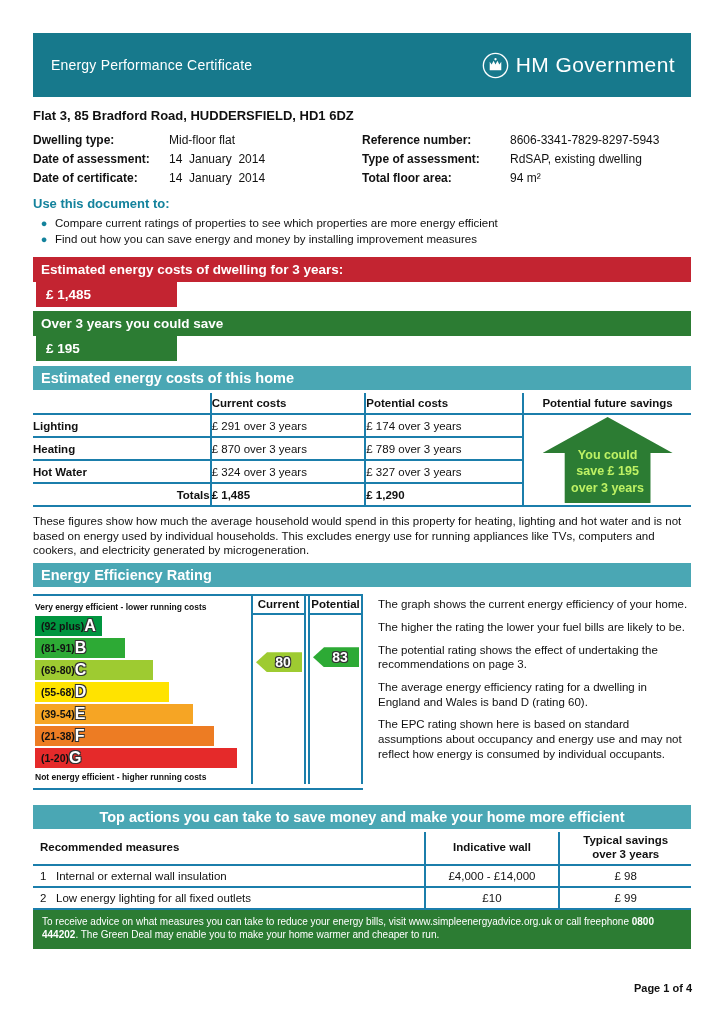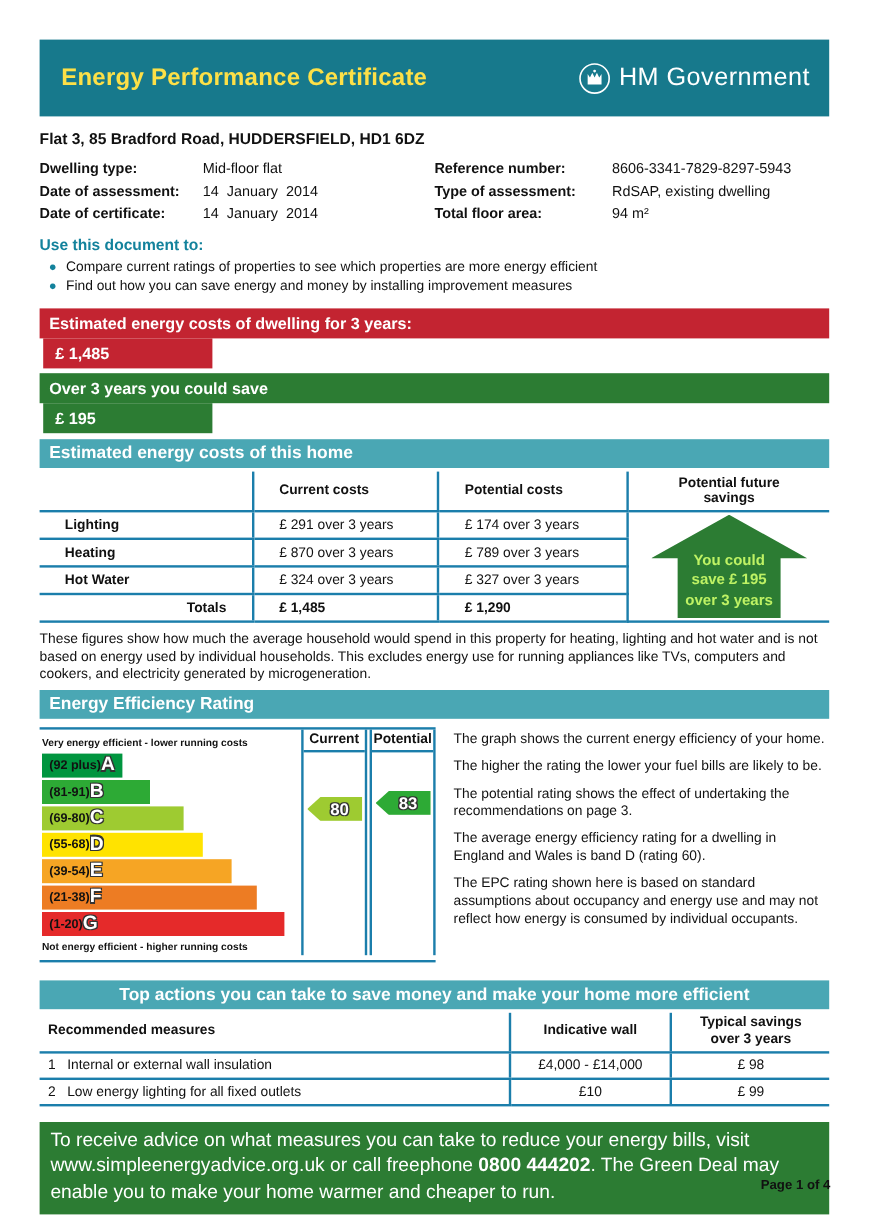--- a/index.html
+++ b/index.html
@@ -3,21 +3,21 @@
 <meta charset="utf-8">
 <style>
   * { box-sizing: border-box; margin: 0; padding: 0; }
   html,body { background:#ffffff; }
   body { font-family: "Liberation Sans", sans-serif; color:#111; }
   .page { width:724px; height:1024px; margin:0 auto; background:#fff; padding:33px 30px 0 33px; overflow:hidden; position:relative; }
   .content { width:658px; }
 
   
   .masthead { background:#17798c; height:64px; display:flex; align-items:center; justify-content:space-between; padding:0 16px 0 18px; }
-  .masthead-title { color:#fde047; font-size:20px; font-weight:bold; letter-spacing:.2px; }
+  .masthead-title { color:#ffffff; font-size:14px; font-weight:normal; letter-spacing:.2px; }
   .gov-logo { display:flex; align-items:center; gap:7px; color:#fff; }
   .gov-crest { width:27px; height:27px; flex:0 0 auto; }
   .gov-text { font-size:21px; font-weight:normal; letter-spacing:.4px; }
 
   
   .address { margin-top:11px; font-size:13px; font-weight:bold; }
   .details { display:flex; margin-top:8px; }
   .details-col { width:50%; }
   .detail-row { display:flex; font-size:12px; line-height:19px; }
   .detail-row .lbl { font-weight:bold; width:136px; flex:0 0 auto; }
@@ -36,21 +36,21 @@
   .banner-row .b-value { width:141px; flex:0 0 auto; margin-left:3px; color:#fff; font-weight:bold; font-size:13.5px; padding:5px 10px; }
   .banner-red .b-label, .banner-red .b-value { background:#c32431; }
   .banner-green .b-label, .banner-green .b-value { background:#2c7c33; }
   .banner-row.first { margin-top:10px; }
 
   
   .section-banner { background:#4aa7b4; color:#fff; font-weight:bold; font-size:14.5px; padding:4px 8px; margin-top:5px; }
 
   
   table.costs { width:100%; border-collapse:collapse; margin-top:3px; font-size:11.5px; }
-  table.costs th, table.costs td { padding:4px 21px; text-align:left; vertical-align:middle; }
+  table.costs th, table.costs td { padding:4px 0; text-align:left; vertical-align:middle; }
   table.costs .c0 { width:27%; }
   table.costs .c1 { width:23.5%; border-left:2px solid #1b7eab; }
   table.costs .c2 { width:24%; border-left:2px solid #1b7eab; }
   table.costs .c3 { width:25.5%; border-left:2px solid #1b7eab; text-align:center; }
   table.costs thead th { font-weight:bold; border-bottom:2px solid #1b7eab; }
   table.costs tbody td { border-bottom:2px solid #1b7eab; }
   table.costs td.house-cell { border-bottom:2px solid #1b7eab; padding:2px; }
   table.costs tr.totals .c0 { text-align:right; font-weight:bold; }
   table.costs tr.totals td { font-weight:bold; }
   table.costs tbody .c0 { font-weight:bold; }
@@ -83,21 +83,21 @@
   table.actions th, table.actions td { padding:4px 7px; }
   table.actions .a0 { width:59.5%; text-align:left; }
   table.actions .a1 { width:20.5%; text-align:center; border-left:2px solid #1b7eab; }
   table.actions .a2 { width:20%;  text-align:center; border-left:2px solid #1b7eab; }
   table.actions thead th { font-weight:bold; border-bottom:2px solid #1b7eab; line-height:1.2; }
   table.actions thead .a2 { padding:2px 12px; }
   table.actions tbody td { border-bottom:2px solid #1b7eab; }
   table.actions .m-num { display:inline-block; width:16px; }
 
   
-  .advice { margin-top:13px; background:#2c7c33; color:#fff; font-size:16px; line-height:1.35; padding:5px 9px 7px; }
+  .advice { background:#2c7c33; color:#fff; font-size:10px; line-height:1.35; padding:5px 9px 7px; }
   .advice b { font-weight:bold; }
 
   
   .page-footer { position:absolute; right:32px; bottom:30px; font-size:11px; font-weight:bold; }
 </style>
 </head>
 <body>
 
 <div class="page">
   <div class="content">

